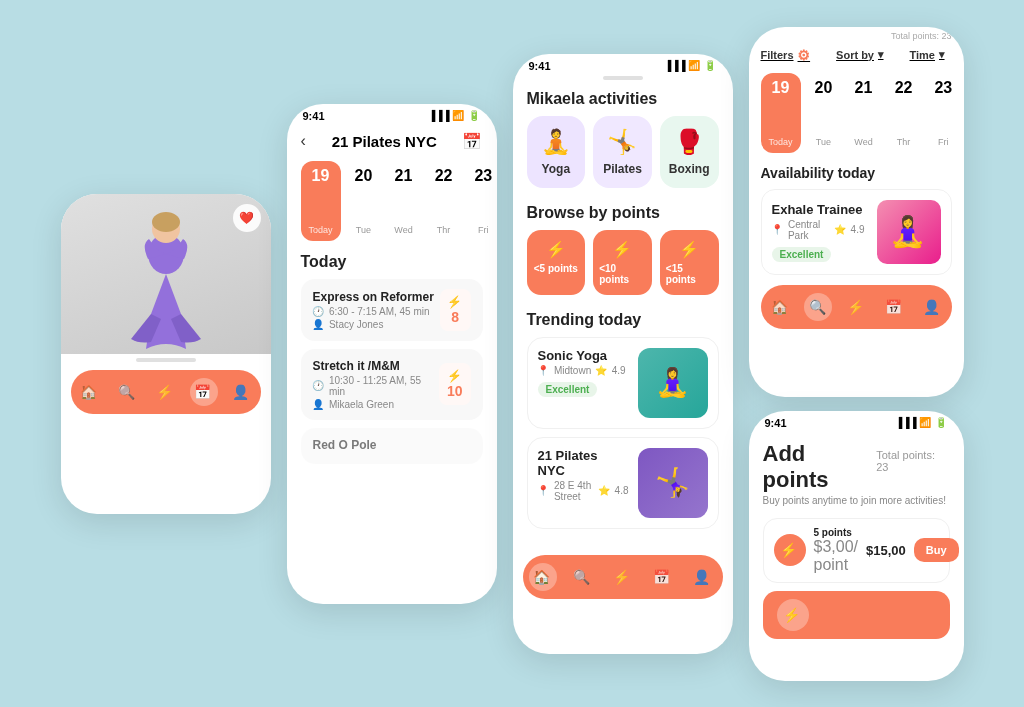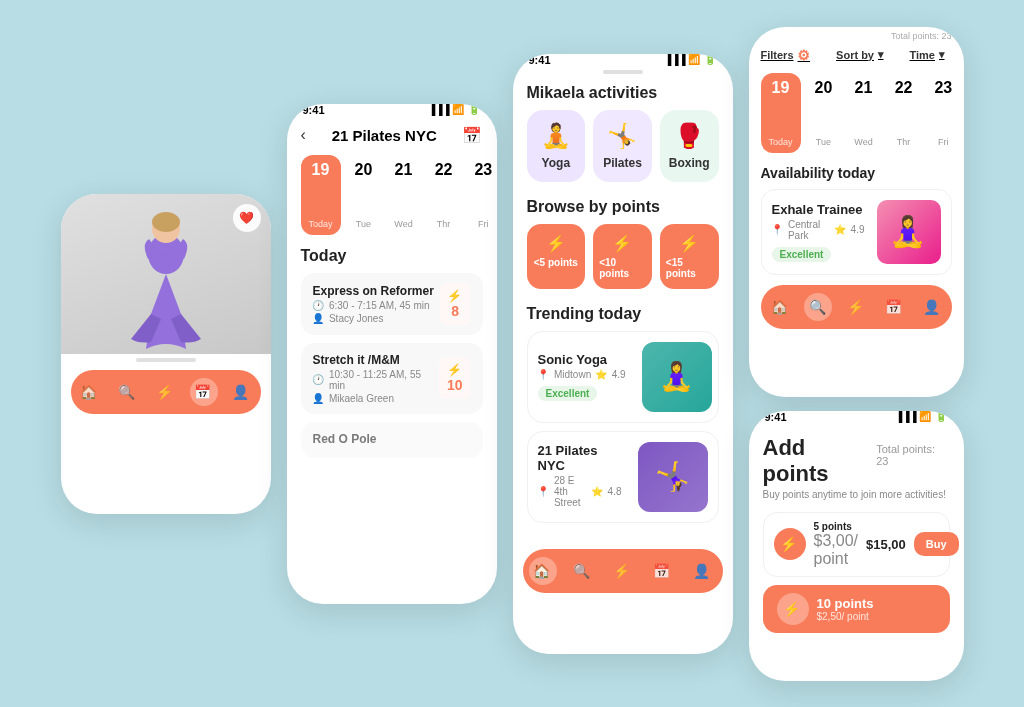--- a/index.html
+++ b/index.html
@@ -23,21 +23,21 @@
       box-shadow: 0 8px 32px rgba(0,0,0,0.12);
       position: relative;
       flex-shrink: 0;
     }
 
     
     .status-bar {
       display: flex;
       justify-content: space-between;
       align-items: center;
-      padding: 0 16px 2px;
+      padding: 6px 16px 2px;
       font-size: 11px;
       font-weight: 600;
     }
     .status-icons { display: flex; gap: 3px; align-items: center; font-size: 10px; }
 
     
     .phone-1 {
       width: 210px;
       height: 320px;
     }
@@ -199,22 +199,21 @@
       font-weight: 600;
     }
     .points-card .p-icon { font-size: 16px; }
 
     .trending-card {
       border: 1px solid #f0f0f0;
       border-radius: 16px;
       padding: 10px;
       margin-bottom: 8px;
       display: flex;
-      align-items: center;
-      gap: 16px;
+      gap: 9px;
     }
     .trending-info { flex: 1; }
     .trending-name { font-size: 13px; font-weight: 700; color: #222; }
     .trending-meta { font-size: 10px; color: #888; display: flex; align-items: center; gap: 4px; margin: 2px 0; }
     .excellent-badge {
       background: #e8f5e9;
       color: #4caf50;
       border-radius: 8px;
       padding: 2px 8px;
       font-size: 10px;
@@ -667,21 +666,17 @@
         <div class="opt-info">
           <div class="opt-pts">5 points</div>
           <div class="opt-price">$3,00/ point</div>
         </div>
         <div class="opt-total">$15,00</div>
         <button class="buy-btn">Buy</button>
       </div>
 
       <div class="points-option-full">
         <div class="opt-icon-white">⚡</div>
-        <div class="opt-info">
-          <div class="opt-pts-white">10 points</div>
-          <div class="opt-price-white">$2,50/ point</div>
-        </div>
       </div>
     </div>
   </div>
 
 </div>
 
 </body></html>

